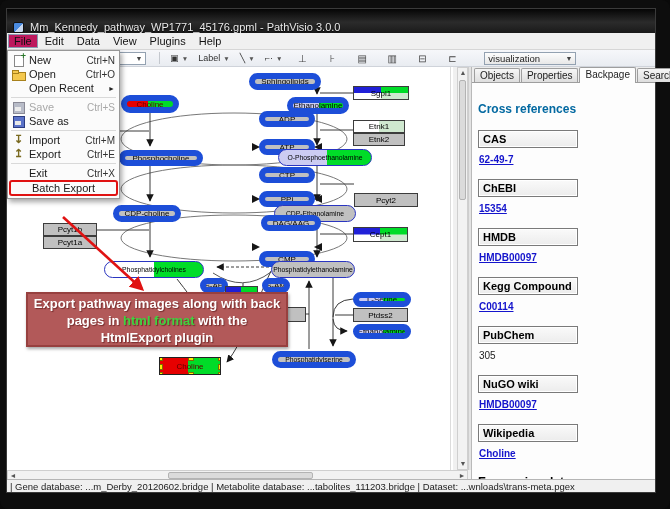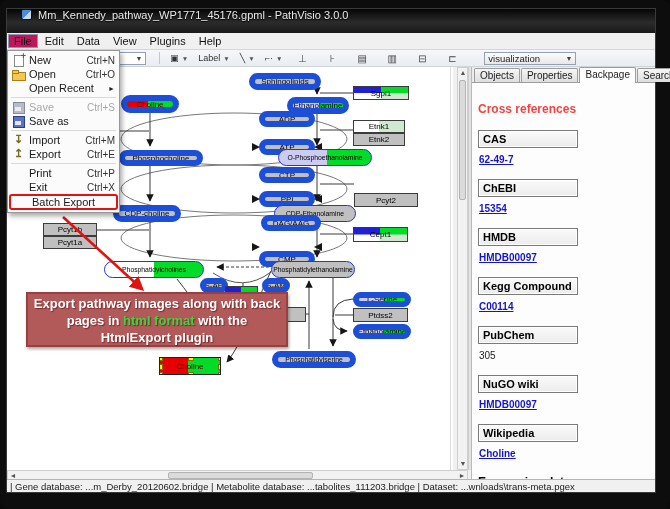--- a/index.html
+++ b/index.html
@@ -3,21 +3,21 @@
 <meta charset="utf-8">
 <style>
   html,body{margin:0;padding:0;background:#0a0a0a;width:670px;height:509px;overflow:hidden;
     font-family:"Liberation Sans",sans-serif;}
   *{box-sizing:border-box;}
   #frame{position:absolute;left:0;top:0;width:670px;height:509px;background:#0d0d0d;border-radius:8px;}
   #win{position:absolute;left:6px;top:8px;width:650px;height:485px;background:#f0f0f0;
     border:1px solid #3a3a3a;}
   
   #titlebar{position:absolute;left:0;top:0;right:0;height:24px;
-    background:linear-gradient(#050505,#2b2b2b 55%,#1a1a1a);display:flex;align-items:flex-start;padding:0 14px;}
+    background:linear-gradient(#050505,#2b2b2b 55%,#1a1a1a);display:flex;align-items:flex-end;padding:0 6px;}
   #titleicon{width:11px;height:11px;margin-right:6px;border-radius:2px;
     background:linear-gradient(135deg,#4a8be0 0 50%,#c8d8f0 50% 100%);border:1px solid #111;}
   #titletext{color:#e9e9e9;font-size:11px;white-space:nowrap;text-shadow:0 1px 1px #000;}
   
   #menubar{position:absolute;left:0;top:24px;right:0;height:17px;background:#f0f0f0;
     border-bottom:1px solid #d6d6d6;display:flex;align-items:center;font-size:11px;color:#111;}
   .mb-item{padding:1px 6px;margin-left:1px;cursor:default;}
   .mb-item.pressed{background:#be185d;border:1px solid #8a9ab0;padding:0 5px;}
   
   #toolbar{position:absolute;left:0;top:41px;right:0;height:17px;background:linear-gradient(#f6f7fa,#e9ecf1);
@@ -80,21 +80,21 @@
   #vscroll{left:450px;top:58px;width:11px;height:403px;}
   #divider{position:absolute;left:461px;top:58px;width:3px;height:403px;background:#e3e3e3;border-left:1px solid #cdcdcd;}
   
   #panel{position:absolute;left:464px;top:58px;right:0;bottom:13px;background:#fdfdfd;border-left:1px solid #b9b9b9;}
   #tabs{position:absolute;left:0;top:0;right:0;height:16px;background:#ececec;border-bottom:1px solid #9e9e9e;
     display:flex;align-items:flex-end;font-size:10px;color:#222;padding-left:2px;}
   .tab{padding:1px 5px;border:1px solid #9e9e9e;border-bottom:none;background:linear-gradient(#f6f6f6,#dedede);
     margin-right:1px;border-radius:2px 2px 0 0;height:14px;}
   .tab.active{background:#fdfdfd;height:16px;position:relative;top:1px;font-weight:normal;}
   #panelbody{position:absolute;left:0;top:17px;right:0;bottom:0;background:#fdfdfd;overflow:hidden;padding:12px 0 0 6px;}
-  #xrefheading{color:#ef4444;font-weight:bold;font-size:12px;margin:6px 0 2px 0;}
+  #xrefheading{color:#0369a1;font-weight:bold;font-size:12px;margin:6px 0 2px 0;}
   .xref{margin-top:13px;}
   .xref .hdr{display:inline-block;min-width:100px;border:1px solid #7a7a7a;background:linear-gradient(#fafafa,#ececec);
     font-weight:bold;font-size:11px;color:#000;padding:2px 5px 2px 4px;box-shadow:inset 0 0 0 1px #fff;}
   .xref .val{margin:6px 0 0 1px;font-size:10px;font-weight:bold;}
   .xref .val a{color:#1414cc;text-decoration:underline;}
   .xref .val.plain{color:#222;font-weight:normal;}
   #exprheading{font-weight:bold;font-size:12px;color:#000;margin-top:16px;}
   
   #statusbar{position:absolute;left:0;bottom:0;right:0;height:13px;background:#f0f0f0;border-top:1px solid #b5b5b5;
     font-size:9.5px;color:#222;display:flex;align-items:center;padding-left:3px;white-space:nowrap;overflow:hidden;}
@@ -358,25 +358,20 @@
           <span class="sc">Ctrl+M</span>
         </div>
         <div class="fm-item">
           <span class="mi exp"></span>
           <span class="lab">Export</span>
           <span class="sc">Ctrl+E</span>
         </div>
         <div class="fm-sep"></div>
         <div class="fm-item">
           <span class="mi"></span>
-          <span class="lab">Print</span>
-          <span class="sc">Ctrl+P</span>
-        </div>
-        <div class="fm-item">
-          <span class="mi"></span>
           <span class="lab">Exit</span>
           <span class="sc">Ctrl+X</span>
         </div>
         <div class="fm-item hl-red">
           <span class="mi"></span>
           <span class="lab">Batch Export</span>
         </div>
       </div>
 
   <div id="hscroll" class="sb">

